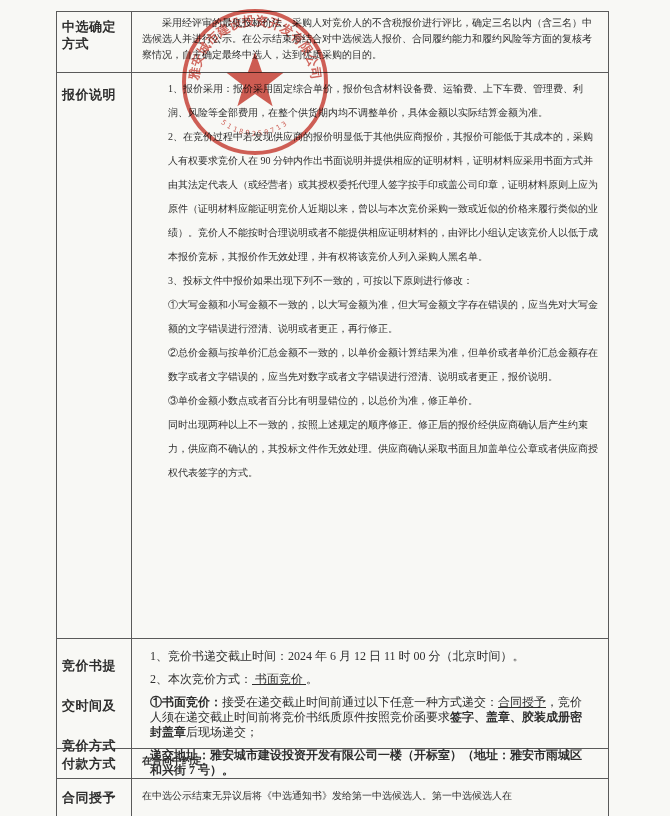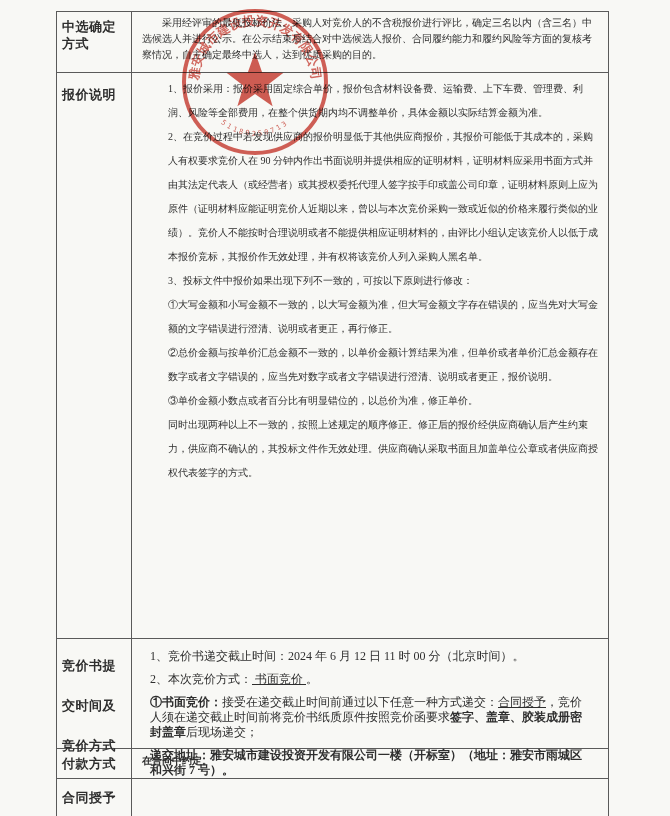--- a/index.html
+++ b/index.html
@@ -92,20 +92,21 @@
       </div>
     </div>
 
     <div class="row r4">
       <div class="hdr">付款方式</div>
       <div class="cell">在合同中约定。</div>
     </div>
 
     <div class="row r5">
       <div class="hdr">合同授予</div>
+      <div class="cell">在中选公示结束无异议后将《中选通知书》发给第一中选候选人。第一中选候选人在</div>
     </div>
 
   </div>
 
   <svg class="seal" viewBox="-75 -75 150 150" width="150" height="150">
     <defs>
       <filter id="sblur" x="-20%" y="-20%" width="140%" height="140%">
         <feGaussianBlur stdDeviation="0.45"></feGaussianBlur>
       </filter>
       <path id="arcTop" d="M -55 15 A 57 57 0 1 1 55 15" fill="none"></path>

